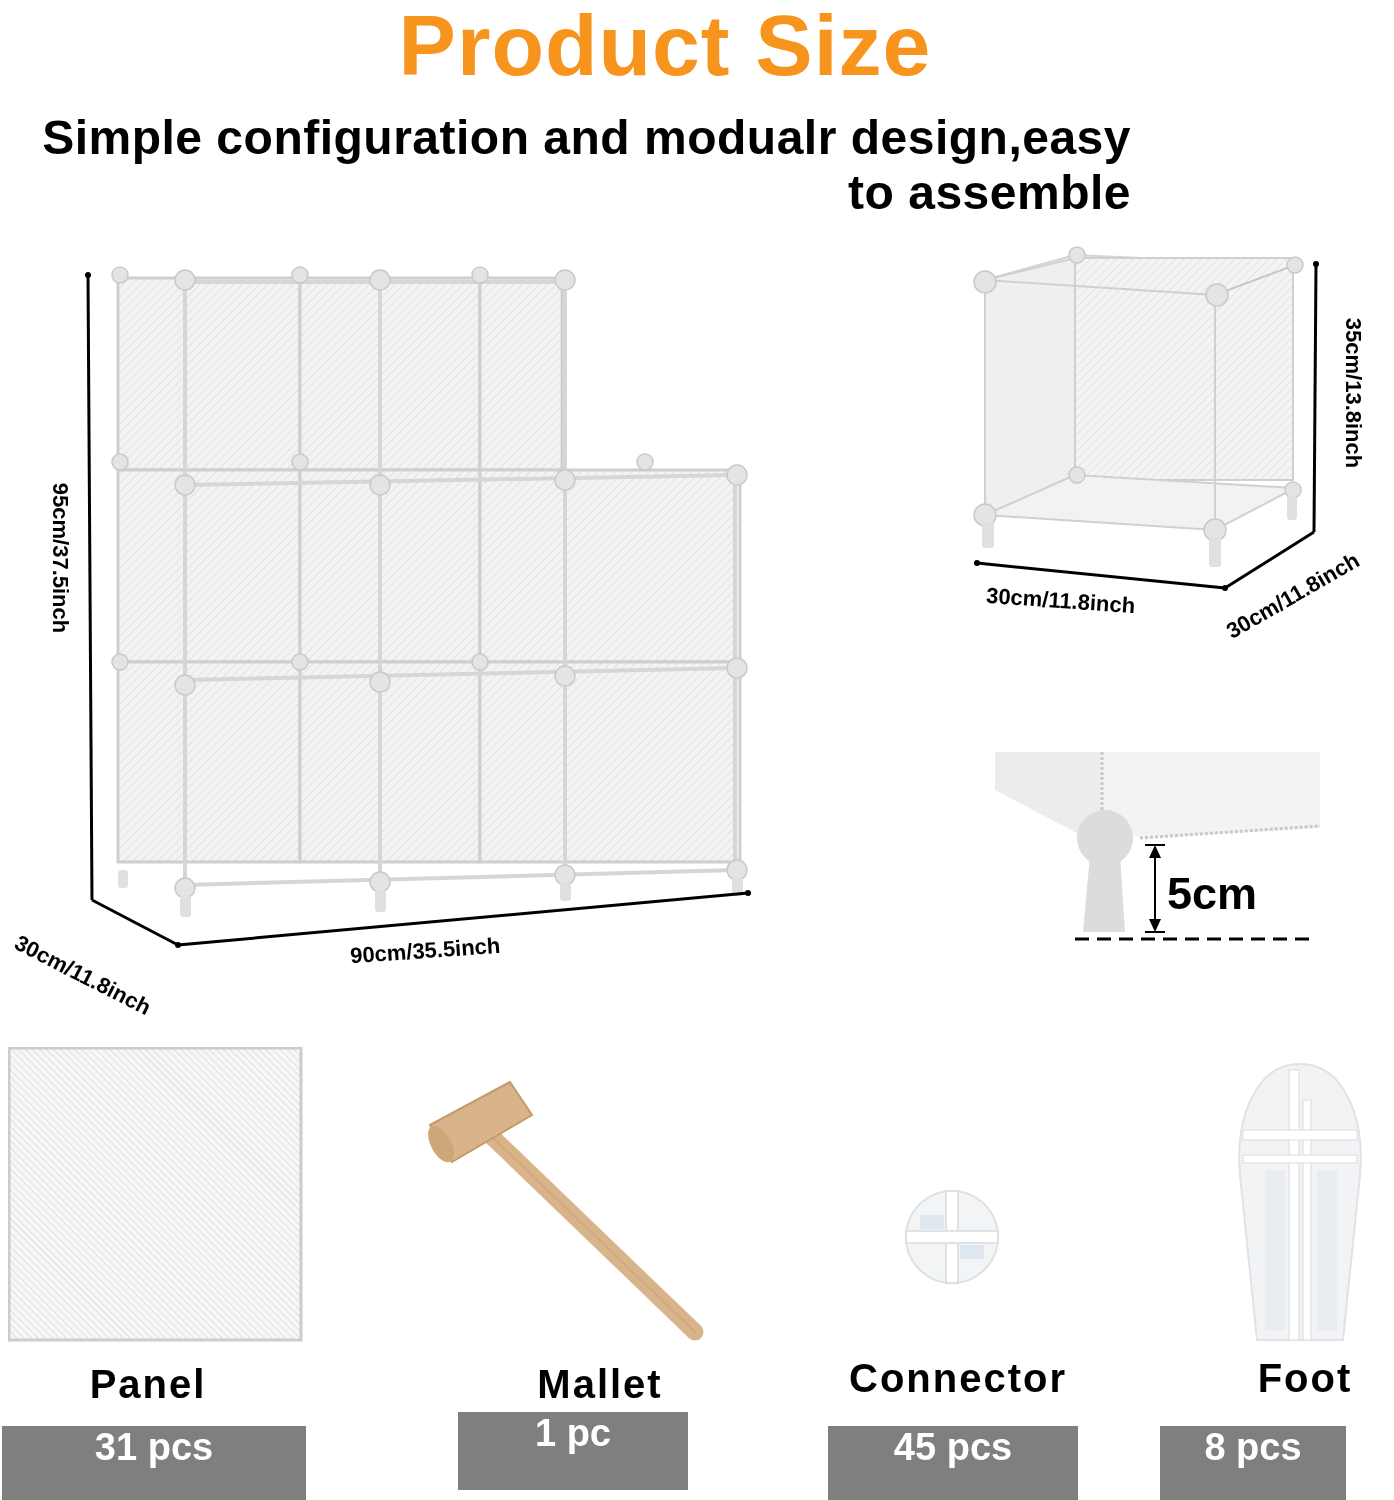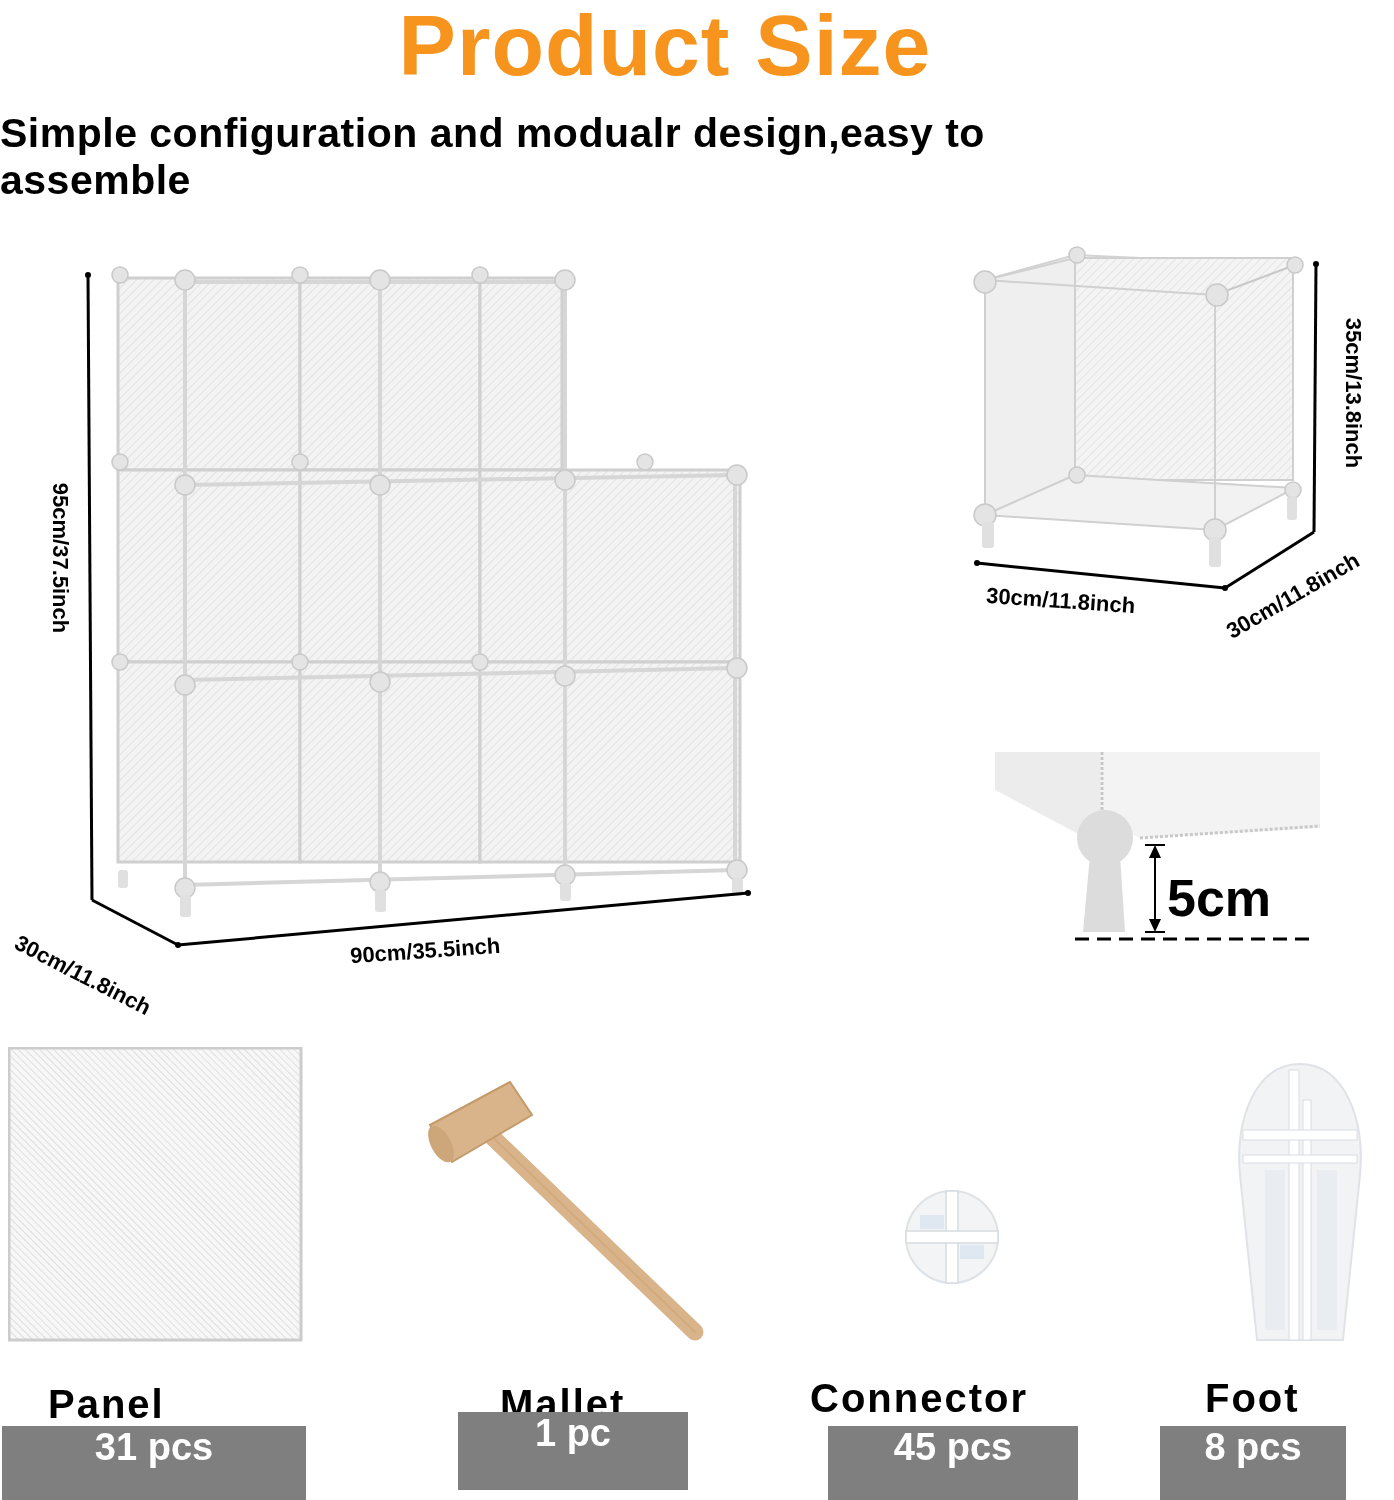--- a/index.html
+++ b/index.html
@@ -1,23 +1,23 @@
 <!DOCTYPE html>
 <html><head>
 <meta charset="utf-8">
 <style>
   html,body{margin:0;padding:0;background:#ffffff;}
   body{width:1394px;height:1500px;position:relative;overflow:hidden;font-family:"Liberation Sans",sans-serif;color:#000;}
   .abs{position:absolute;}
   .title{left:0;top:-4px;width:1330px;text-align:center;font-size:86px;font-weight:bold;letter-spacing:1px;}
-  .subtitle{left:0;top:110px;width:1131px;text-align:left;font-size:41px;font-weight:bold;letter-spacing:0.5px;}
+  .subtitle{left:0;top:110px;width:1131px;text-align:right;font-size:48px;font-weight:bold;letter-spacing:0.5px;}
   .dimlabel{font-size:22px;font-weight:bold;white-space:nowrap;}
   .badge{height:78px;background:#7f7f7f;color:#fff;font-weight:bold;font-size:38px;display:flex;align-items:flex-start;justify-content:center;}
-  .partname{font-size:40px;font-weight:bold;letter-spacing:2px;text-align:left;margin-top:20px;}
-  .big5{font-size:52px;font-weight:bold;}
+  .partname{font-size:40px;font-weight:bold;letter-spacing:2px;text-align:center;}
+  .big5{font-size:45px;font-weight:bold;}
 </style>
 </head>
 <body>
 
 <div class="abs title" style="color:#F7941D;">Product Size</div>
 <div class="abs subtitle">Simple configuration and modualr design,easy to assemble</div>
 
 <svg class="abs" style="left:0;top:250px;" width="780" height="760" viewBox="0 250 780 760">
   <defs>
     <pattern id="mesh" width="6" height="6" patternUnits="userSpaceOnUse" patternTransform="rotate(45)">
@@ -195,21 +195,21 @@
   <rect x="64" y="10" width="10" height="270" fill="#ffffff" stroke="#d8dde2"></rect>
   <rect x="78" y="40" width="8" height="240" fill="#ffffff" stroke="#d8dde2"></rect>
   <rect x="18" y="70" width="114" height="10" fill="#ffffff" stroke="#d8dde2"></rect>
   <rect x="18" y="95" width="114" height="8" fill="#ffffff" stroke="#d8dde2"></rect>
   <rect x="40" y="110" width="20" height="160" fill="#e9edf1"></rect>
   <rect x="92" y="110" width="20" height="160" fill="#e9edf1"></rect>
 </svg>
 
 <div class="abs partname" style="left:48px;top:1362px;width:200px;">Panel</div>
 <div class="abs partname" style="left:500px;top:1362px;width:200px;">Mallet</div>
-<div class="abs partname" style="left:810px;top:1356px;width:256px;">Connector</div>
+<div class="abs partname" style="left:830px;top:1356px;width:256px;">Connector</div>
 <div class="abs partname" style="left:1205px;top:1356px;width:200px;">Foot</div>
 
 <div class="abs badge" style="left:2px;top:1426px;width:304px;">
     <span>31 pcs</span>
   </div>
 <div class="abs badge" style="left:458px;top:1412px;width:230px;">
     <span>1 pc</span>
   </div>
 <div class="abs badge" style="left:828px;top:1426px;width:250px;">
     <span>45 pcs</span>

